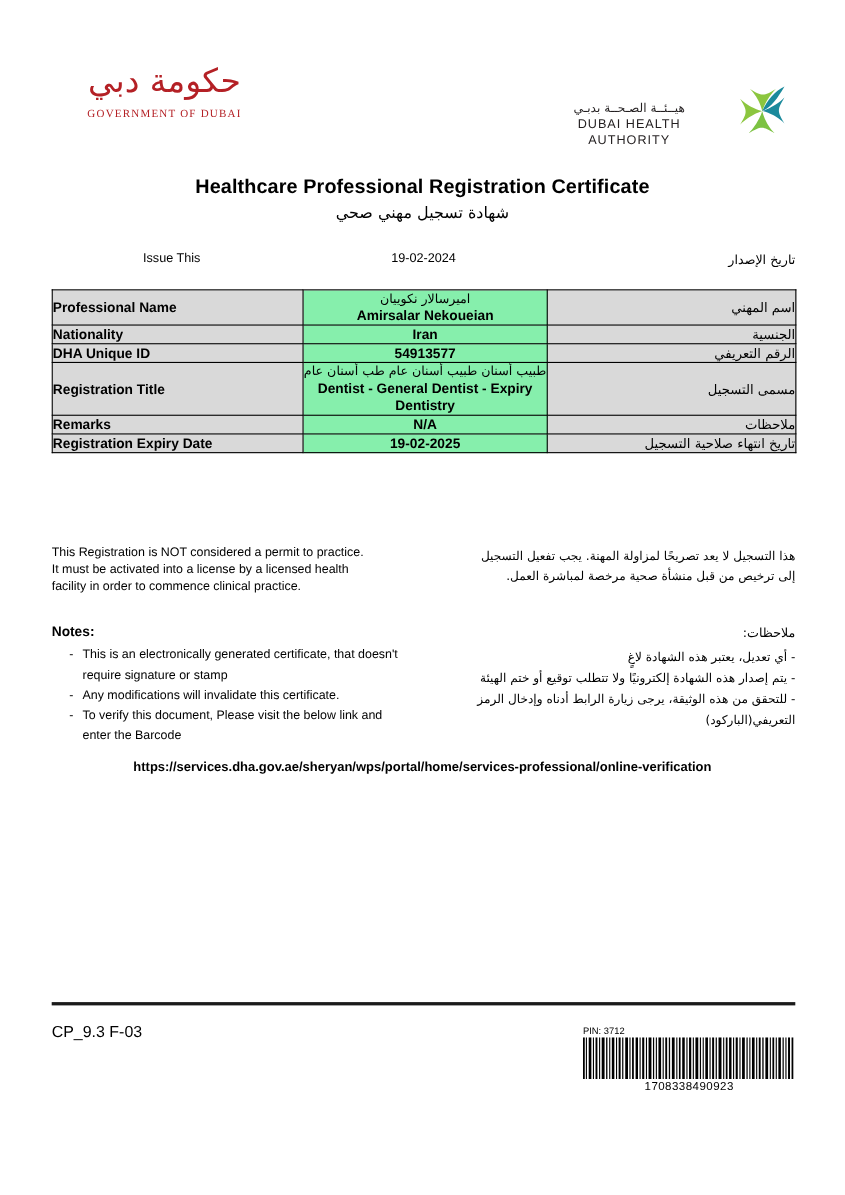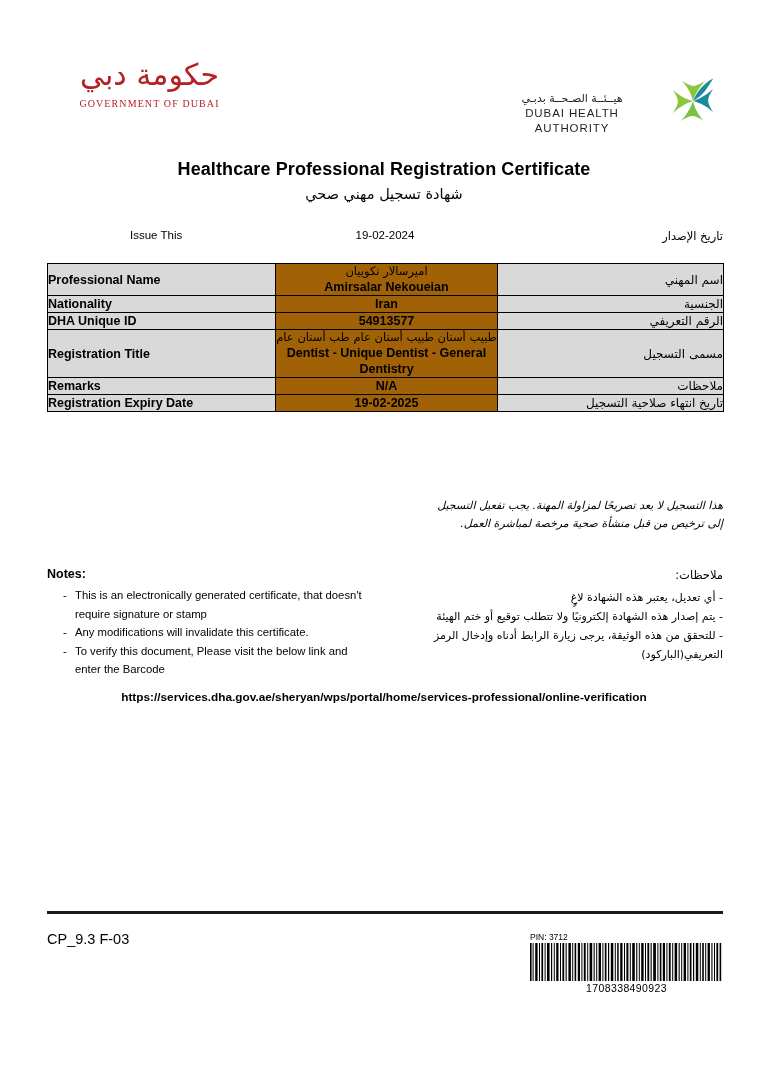--- a/index.html
+++ b/index.html
@@ -163,21 +163,21 @@
   .col-value   { width: 222px; }
   .col-ar      { width: 226px; }
 
   .cell-label {
     background: #d9d9d9;
     font-size: 12.5px;
     font-weight: bold;
     padding: 6px 0 6px 9px;
   }
   .cell-value {
-    background: #a16207;
+    background: #86efac;
     text-align: center;
     padding: 5px 4px;
   }
   .cell-ar {
     background: #d9d9d9;
     text-align: right;
     font-family: "DejaVu Sans", sans-serif;
     font-size: 12px;
     direction: rtl;
     padding: 6px 6px 6px 0;
@@ -208,21 +208,20 @@
   .disclaimer-ar {
     position: absolute;
     top: 497px;
     right: 45px;
     width: 300px;
     text-align: right;
     font-family: "DejaVu Sans", sans-serif;
     font-size: 11px;
     line-height: 18px;
     direction: rtl;
-    font-style: italic;
   }
 
   
   .notes-title {
     position: absolute;
     top: 567px;
     left: 47px;
     font-size: 12.5px;
     font-weight: bold;
   }
@@ -379,41 +378,42 @@
         <td class="cell-label">DHA Unique ID</td>
         <td class="cell-value">
           <span class="val-en">54913577</span>
         </td>
         <td class="cell-ar">الرقم التعريفي</td>
       </tr>
       <tr>
         <td class="cell-label">Registration Title</td>
         <td class="cell-value">
           <span class="val-ar">طبيب أسنان  طبيب أسنان عام  طب أسنان عام</span>
-          <span class="val-en">Dentist - Unique Dentist - General Dentistry</span>
+          <span class="val-en">Dentist - General Dentist - Expiry Dentistry</span>
         </td>
         <td class="cell-ar">مسمى التسجيل</td>
       </tr>
       <tr>
         <td class="cell-label">Remarks</td>
         <td class="cell-value">
           <span class="val-en">N/A</span>
         </td>
         <td class="cell-ar">ملاحظات</td>
       </tr>
       <tr>
         <td class="cell-label">Registration Expiry Date</td>
         <td class="cell-value">
           <span class="val-en">19-02-2025</span>
         </td>
         <td class="cell-ar">تاريخ انتهاء صلاحية التسجيل</td>
       </tr>
     </tbody>
   </table>
 
+  <div class="disclaimer-en">This Registration is NOT considered a permit to practice. It must be activated into a license by a licensed health facility in order to commence clinical practice.</div>
   <div class="disclaimer-ar">هذا التسجيل لا يعد تصريحًا لمزاولة المهنة. يجب تفعيل التسجيل إلى ترخيص من قبل منشأة صحية مرخصة لمباشرة العمل.</div>
 
   <div class="notes-title">Notes:</div>
   <div class="notes-list">
     <div class="note">
       <span class="dash">-</span>
       <span>This is an electronically generated certificate, that doesn't require signature or stamp</span>
     </div>
     <div class="note">
       <span class="dash">-</span>

